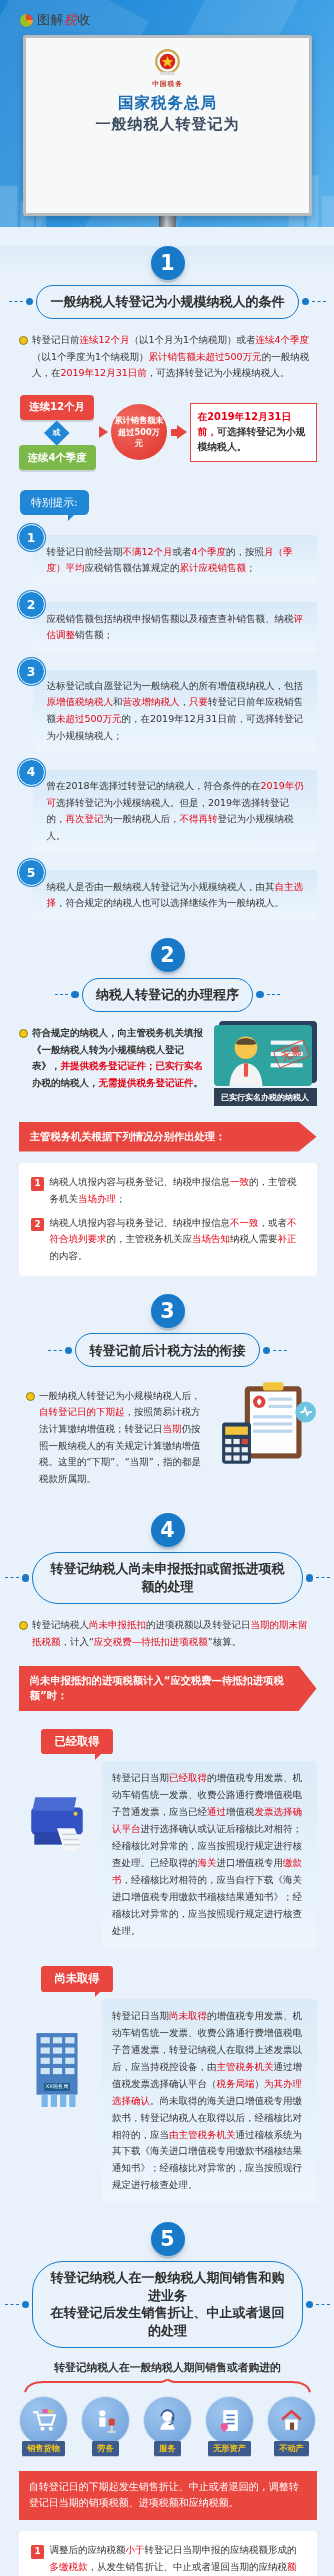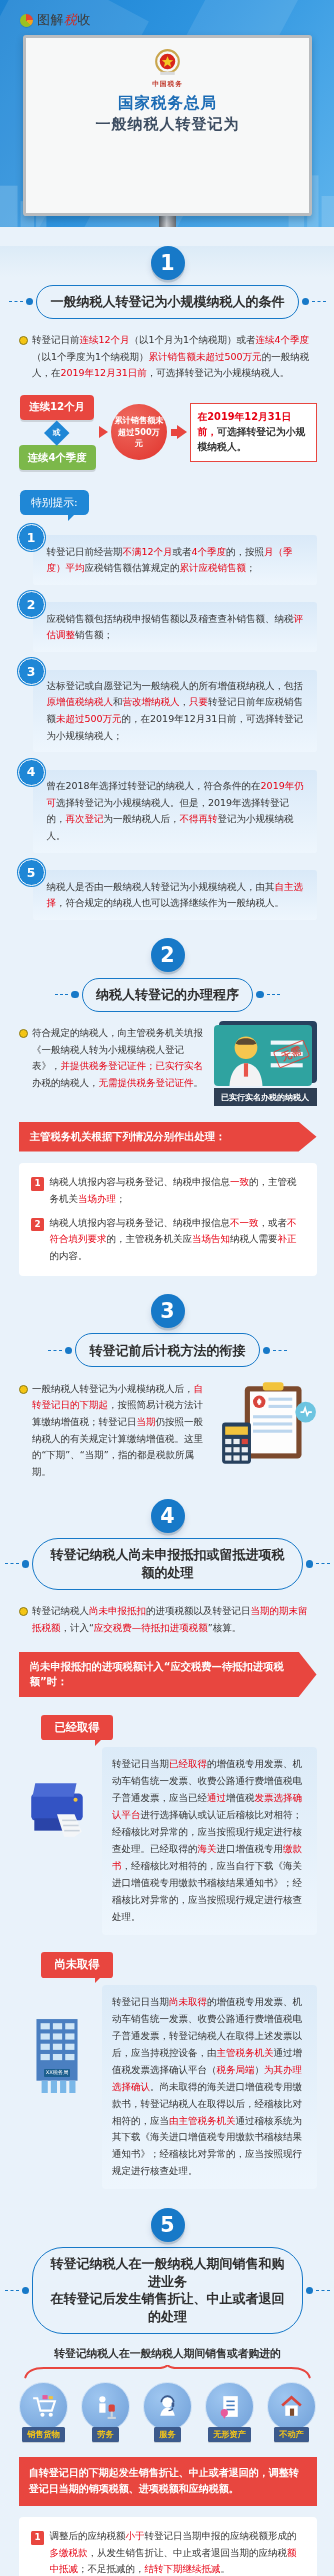--- a/index.html
+++ b/index.html
@@ -68,21 +68,21 @@
   .tagcard .illo{flex:0 0 77px;display:flex;flex-direction:column;align-items:center;justify-content:center;padding-top:31px;}
   .tagcard .txt{flex:1;background:linear-gradient(180deg,#dcebf8,#eef6fd);border-radius:4.1px;padding:9.3px 10.3px;font-size:9.5px;line-height:1.78;}
   .bsign{background:#1c5f8f;color:#fff;font-size:5.2px;padding:0.5px 2.1px;border-radius:1px;margin-top:-24px;}
   
   .subtitle{margin:3.1px 18.5px 0;text-align:center;font-size:10.8px;font-weight:bold;color:#333;}
   .brace{display:block;margin:4.1px auto 1px;}
   .cats{display:flex;justify-content:space-between;margin:3.1px 15.5px 0;}
   .cat{display:flex;flex-direction:column;align-items:center;width:56px;}
   .cat-circle{width:49px;height:49px;border-radius:50%;background:radial-gradient(circle at 35% 30%,#9ec6f0,#6f9fd8);display:flex;align-items:center;justify-content:center;border:1.5px solid #cfe2f6;box-sizing:border-box;}
   .cat-label{margin-top:-4.1px;background:#3c5a8c;color:#f5c518;font-size:8.2px;font-weight:bold;padding:2.1px 5.2px;border-radius:1.5px;white-space:nowrap;box-shadow:0 1px 0 rgba(0,0,0,.15);}
-  .red-block{margin:15.5px 18.5px 0;background:#e8463f;color:#fff;font-size:10px;font-weight:bold;padding:8.2px 10.3px;line-height:1.6;}
+  .red-block{margin:15.5px 18.5px 0;background:#e8463f;color:#fff;font-size:10px;font-weight:normal;padding:8.2px 10.3px;line-height:1.6;}
 </style>
 </head>
 <body>
 
 <div class="hero">
   <div class="streak" style="left:-62px;top:-31px;width:134px;height:361px;"></div>
   <div class="streak" style="left:134px;top:-62px;width:82px;height:412px;"></div>
   <svg class="city" viewBox="0 0 650 120">
     <g fill="#bfe0f5">
         <rect x="0" y="40" width="34" height="80"></rect>
@@ -165,21 +165,21 @@
   
   <div class="badge">2</div>
   <div class="sec-head">
     <span class="hline"></span>
       <span class="hdot"></span>
     <div class="oval">纳税人转登记的办理程序</div>
     <span class="hdot"></span>
       <span class="hline"></span>
   </div>
   <div class="para-illo">
-    <div class="bullet-para" style="margin:0;flex:1;">
+    <div class="bullet-para" style="margin:0;flex:1;font-weight:bold;">
       <span class="bdot"></span>
       <div class="para-text"><span>符合规定的纳税人，向主管税务机关填报《一般纳税人转为小规模纳税人登记表》，</span><span class="seg-r">并提供税务登记证件；</span><span class="seg-r">已实行实名</span><span>办税的纳税人，</span><span class="seg-r">无需提供税务登记证件</span><span>。</span></div>
     </div>
     <div class="tablet">
       <div class="tab-back"></div>
       <div class="tab-front">
         <svg width="98" height="61" viewBox="0 0 190 118">
           <circle cx="62" cy="44" r="22" fill="#f6c64f"></circle>
           <path d="M42 36c4-14 36-14 40 0l-6 2h-28z" fill="#5d4a33"></path>
           <path d="M30 118c2-34 20-44 32-44s30 10 32 44z" fill="#f2f3f4"></path>
@@ -208,21 +208,21 @@
   
   <div class="badge">3</div>
   <div class="sec-head">
     <span class="hline"></span>
       <span class="hdot"></span>
     <div class="oval">转登记前后计税方法的衔接</div>
     <span class="hdot"></span>
       <span class="hline"></span>
   </div>
   <div class="para-illo">
-    <div class="bullet-para" style="margin:0;flex:1;">
+    <div class="bullet-para" style="margin:7px;flex:1;">
       <span class="bdot"></span>
       <div class="para-text"><span>一般纳税人转登记为小规模纳税人后，</span><span class="seg-r">自转登记日的下期起</span><span>，按照简易计税方法计算缴纳增值税；转登记日</span><span class="seg-r">当期</span><span>仍按照一般纳税人的有关规定计算缴纳增值税。这里的“下期”、“当期”，指的都是税款所属期。</span></div>
     </div>
     <svg width="98" height="88" viewBox="0 0 190 170">
       <rect x="50" y="10" width="110" height="140" rx="8" fill="#7c4a2d"></rect>
       <rect x="60" y="20" width="90" height="120" fill="#fdfdfd"></rect>
       <rect x="85" y="2" width="40" height="16" rx="5" fill="#f2c33c"></rect>
       <circle cx="78" cy="40" r="12" fill="#d8453c"></circle>
         <rect x="74" y="37" width="8" height="6" fill="#fff"></rect>
         <rect x="76" y="34" width="4" height="12" fill="#fff"></rect>

